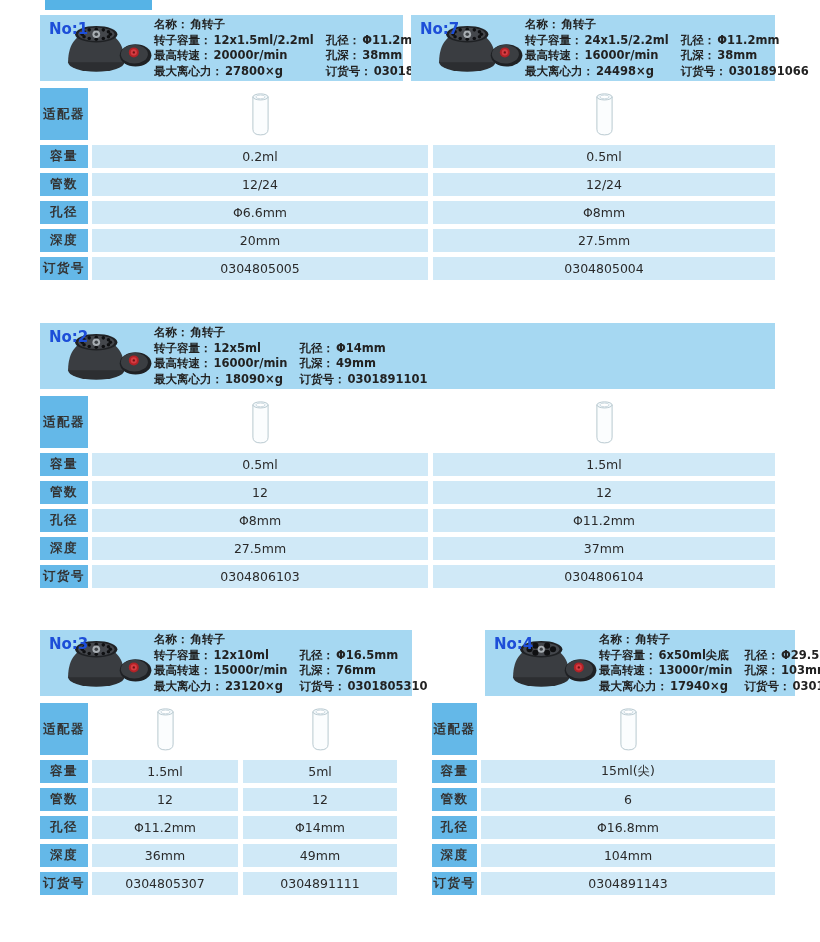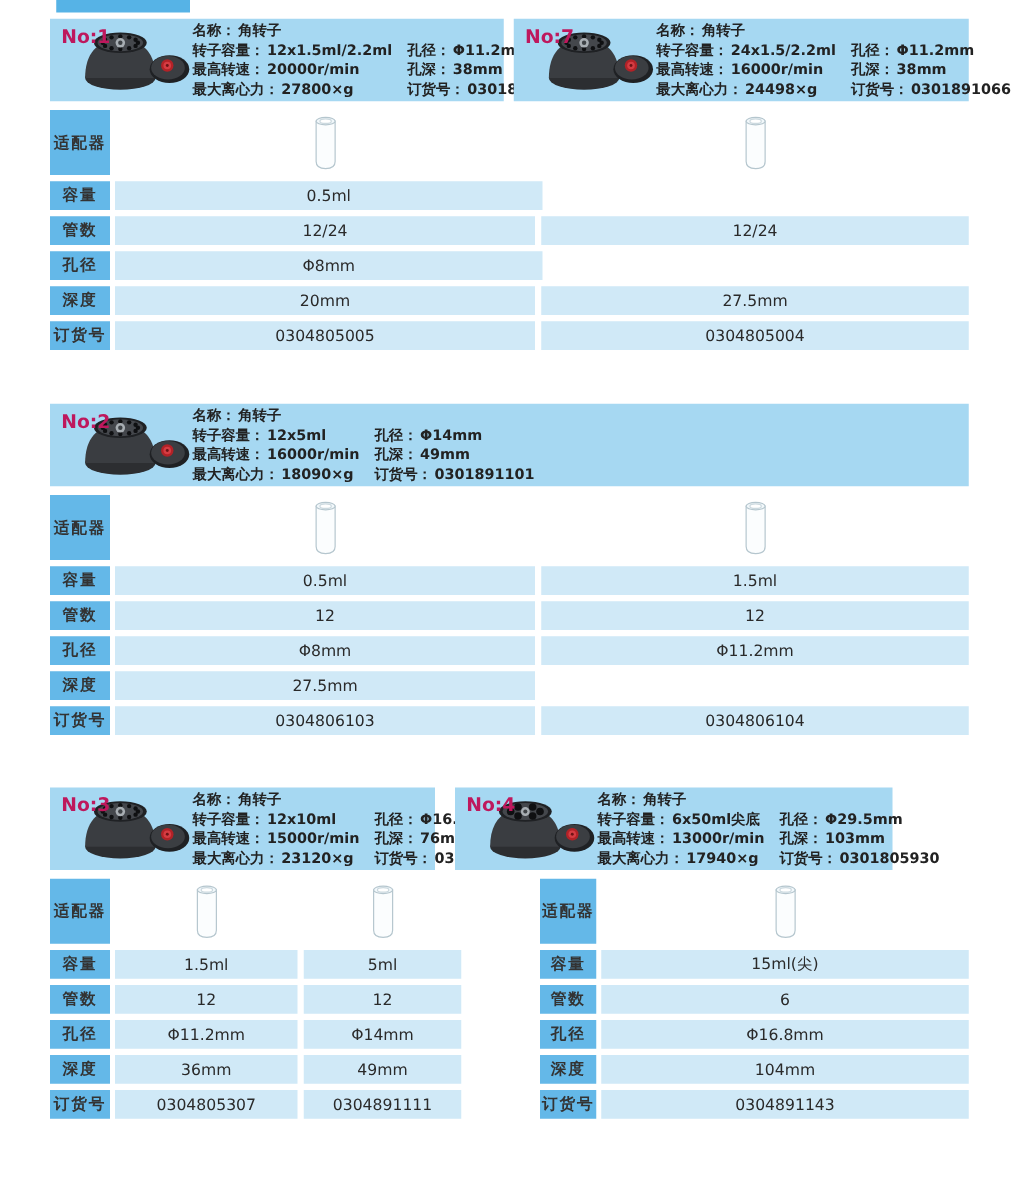--- a/index.html
+++ b/index.html
@@ -7,23 +7,23 @@
           font-family:"DejaVu Sans","Liberation Sans",sans-serif; }
   .toptab { position:absolute; left:45px; top:0; width:107px; height:10px; background:#56b3e6; }
   .content { position:absolute; left:40px; top:0; width:735px; }
 
   
   .banners { display:flex; margin-bottom:7px; }
   .banner { position:relative; background:#a6d8f2; height:66px; box-sizing:border-box; }
   .b1 { width:363px; margin-right:8px; }
   .b2 { width:364px; }
   .bfull { width:735px; }
-  .b3 { width:308px; margin-right:16px; }
-  .b4 { width:350px; }
-  .banner .no { position:absolute; left:9px; top:5px; color:#be185d; font-weight:bold; font-size:15px; }
+  .b3 { width:372px; margin-right:28px; }
+  .b4 { width:310px;margin-left:45px; }
+  .banner .no { position:absolute; left:9px; top:5px; color:#1d4ed8; font-weight:bold; font-size:15px; }
   .banner-inner { display:flex; align-items:center; height:100%; padding-left:24px; }
   .rotor-img { flex:none; width:88px; }
   .rotor-img svg { display:block; }
   .specs { display:grid; grid-template-columns:max-content max-content; column-gap:12px;
            margin-left:2px; font-size:11.5px; font-weight:bold; color:#222222; }
   .scell { white-space:nowrap; line-height:15.5px; }
   .sv { margin-left:2px; }
 
   
   .trow { display:flex; height:23px; margin-bottom:5px; }
@@ -37,21 +37,21 @@
   .c2 { width:342px; }
   .clear { background:transparent; }
   .tube svg { display:block; }
 
   .sec2 { margin-top:43px; }
   .sec3 { margin-top:42px; }
   .tables3 { display:flex; }
   .tstack.left  { width:357px; margin-right:35px; }
   .tstack.right { width:343px; }
   .tstack.left .c1 { width:146px; margin-right:5px; }
-  .tstack.left .c2 { width:126px; }
+  .tstack.left .c2 { width:154px; }
   .tstack.right .tlabel { width:45px; }
   .tstack.right .c1 { width:296px; margin-right:0; }
   .sec1 { padding-top:15px; }
   .defs-svg { position:absolute; width:0; height:0; }
 </style>
 </head>
 <body>
 
 <div class="page">
   <div class="toptab"></div>
@@ -170,29 +170,31 @@
         <div class="tcell c2 clear">
             <span class="tube">
               <svg width="19" height="46" viewBox="0 0 20 48">
                 <use href="#tube"></use>
               </svg>
             </span>
           </div>
       </div>
       <div class="trow">
         <div class="tlabel">容量</div>
+        <div class="tcell c1">0.2ml</div>
         <div class="tcell c2">0.5ml</div>
       </div>
       <div class="trow">
         <div class="tlabel">管数</div>
         <div class="tcell c1">12/24</div>
         <div class="tcell c2">12/24</div>
       </div>
       <div class="trow">
         <div class="tlabel">孔径</div>
+        <div class="tcell c1">Φ6.6mm</div>
         <div class="tcell c2">Φ8mm</div>
       </div>
       <div class="trow">
         <div class="tlabel">深度</div>
         <div class="tcell c1">20mm</div>
         <div class="tcell c2">27.5mm</div>
       </div>
       <div class="trow">
         <div class="tlabel">订货号</div>
         <div class="tcell c1">0304805005</div>
@@ -252,20 +254,21 @@
         <div class="tcell c2">12</div>
       </div>
       <div class="trow">
         <div class="tlabel">孔径</div>
         <div class="tcell c1">Φ8mm</div>
         <div class="tcell c2">Φ11.2mm</div>
       </div>
       <div class="trow">
         <div class="tlabel">深度</div>
         <div class="tcell c1">27.5mm</div>
+        <div class="tcell c2">37mm</div>
       </div>
       <div class="trow">
         <div class="tlabel">订货号</div>
         <div class="tcell c1">0304806103</div>
         <div class="tcell c2">0304806104</div>
       </div>
     </section>
 
     <section class="sec3">
       <div class="banners">

